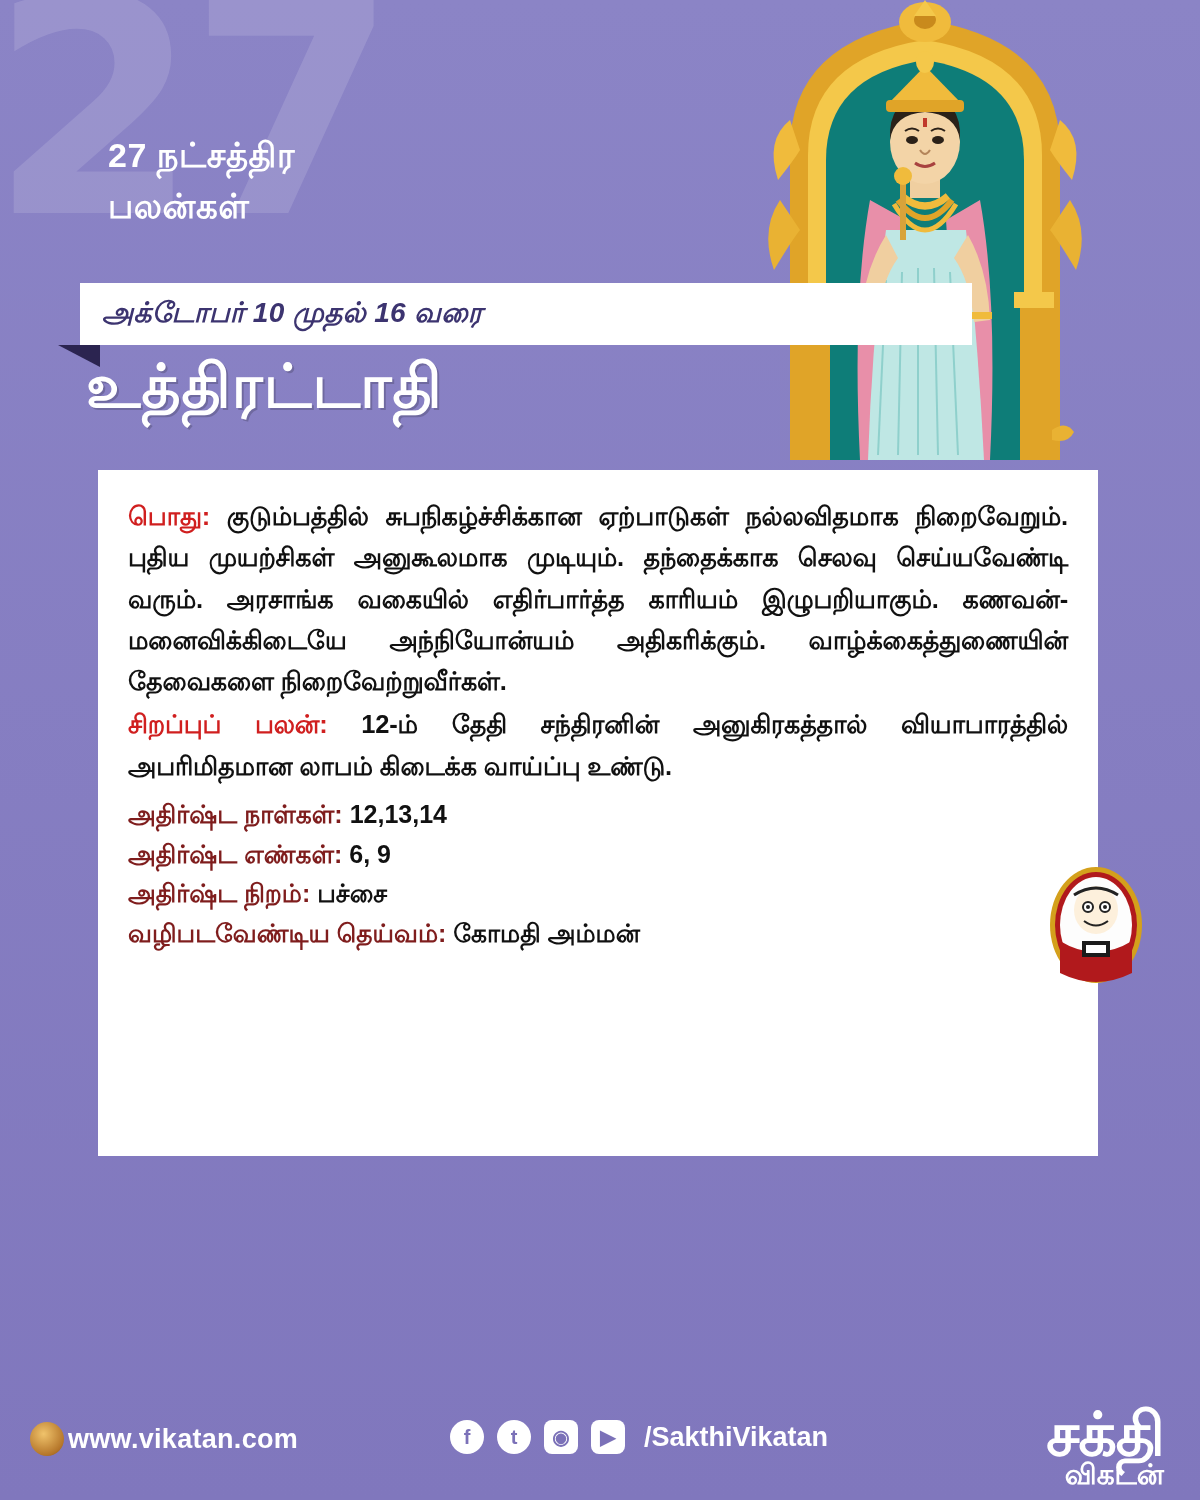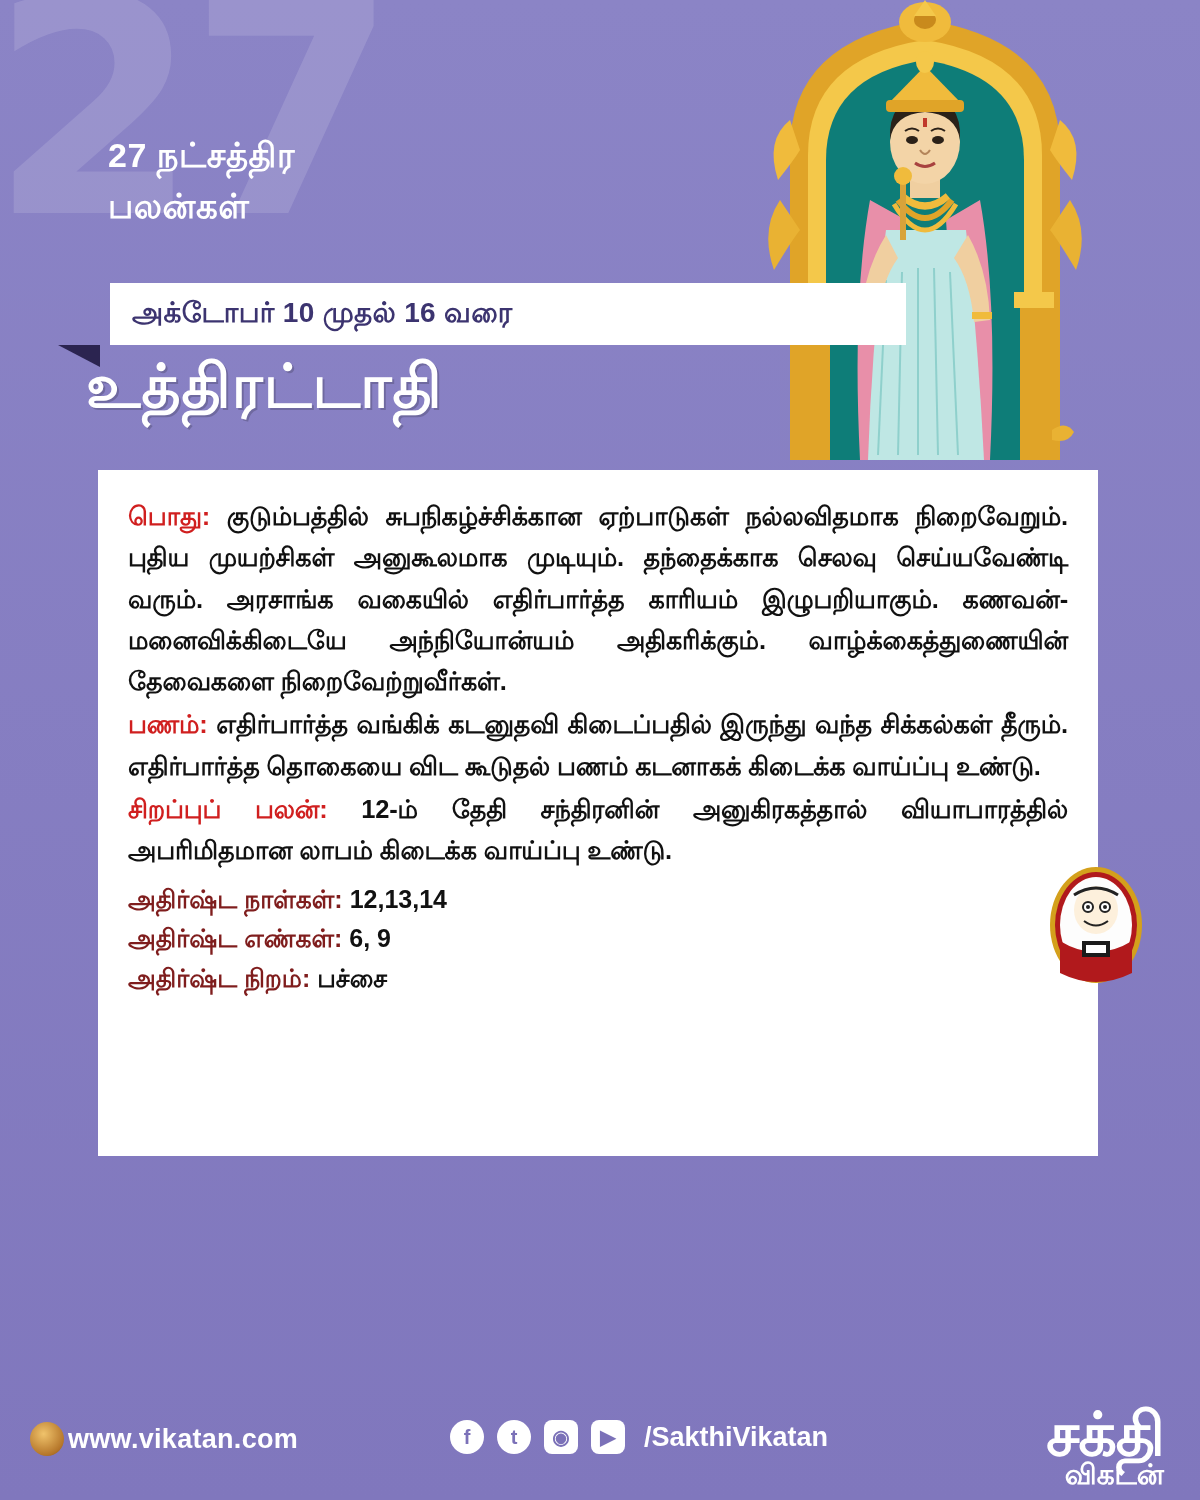--- a/index.html
+++ b/index.html
@@ -51,25 +51,26 @@
   }
   .title-line {
     color: #ffffff;
     font-size: 34px;
     font-weight: bold;
     line-height: 1.5;
     letter-spacing: 0.5px;
   }
   .date-ribbon {
     position: absolute;
-    left: 110px;
+    left: 80px;
     top: 283px;
-    width: 796px;
+    width: 892px;
     height: 62px;
     background: #ffffff;
+    font-style: italic;
   }
   .date-ribbon .dtext {
     color: #3c3470;
     font-size: 28px;
     font-weight: bold;
     padding: 14px 0 0 22px;
     letter-spacing: 0.3px;
   }
   .ribbon-fold {
     position: absolute;
@@ -290,43 +291,43 @@
 
   <div class="star-name">உத்திரட்டாதி</div>
 
   <div class="card">
 
     <p class="para">
       <span class="lbl">பொது:</span>
       <span>குடும்பத்தில் சுபநிகழ்ச்சிக்கான ஏற்பாடுகள் நல்லவிதமாக நிறைவேறும். புதிய முயற்சிகள் அனுகூலமாக முடியும். தந்தைக்காக செலவு செய்யவேண்டி வரும். அரசாங்க வகையில் எதிர்பார்த்த காரியம் இழுபறியாகும். கணவன்-மனைவிக்கிடையே அந்நியோன்யம் அதிகரிக்கும். வாழ்க்கைத்துணையின் தேவைகளை நிறைவேற்றுவீர்கள்.</span>
     </p>
 
-    <p class="para">
-      <span class="lbl">பணம்:</span>
-      <span>எதிர்பார்த்த வங்கிக் கடனுதவி கிடைப்பதில் இருந்து வந்த சிக்கல்கள் தீரும். எதிர்பார்த்த தொகையை விட கூடுதல் பணம் கடனாகக் கிடைக்க வாய்ப்பு உண்டு.</span>
-    </p>
 
 
     <p class="para">
       <span class="lbl">சிறப்புப் பலன்:</span>
       <span>12-ம் தேதி சந்திரனின் அனுகிரகத்தால் வியாபாரத்தில் அபரிமிதமான லாபம் கிடைக்க வாய்ப்பு உண்டு.</span>
     </p>
 
     <div class="kvs">
       <p class="kv">
         <span class="lbl">அதிர்ஷ்ட நாள்கள்:</span>
         <span>12,13,14</span>
       </p>
       <p class="kv">
         <span class="lbl">அதிர்ஷ்ட எண்கள்:</span>
         <span>6, 9</span>
       </p>
       <p class="kv">
         <span class="lbl">அதிர்ஷ்ட நிறம்:</span>
         <span>பச்சை</span>
+      </p>
+      <p class="kv">
+        <span class="lbl">வழிபடவேண்டிய தெய்வம்:</span>
+        <span>கோமதி அம்மன்</span>
       </p>
     </div>
 
     <div class="vlogo">
       <svg width="96" height="120" viewBox="0 0 96 120" xmlns="http://www.w3.org/2000/svg">
         <ellipse cx="48" cy="60" rx="46" ry="58" fill="#d4a01c"></ellipse>
         <ellipse cx="48" cy="60" rx="41" ry="53" fill="#b1191c"></ellipse>
         <ellipse cx="48" cy="60" rx="36" ry="48" fill="#fdfdfd"></ellipse>
         <path d="M12 76 q36 22 72 0 v32 q-36 18 -72 0 Z" fill="#b1191c"></path>
         <ellipse cx="48" cy="45" rx="22" ry="24" fill="#fdf0dc"></ellipse>

